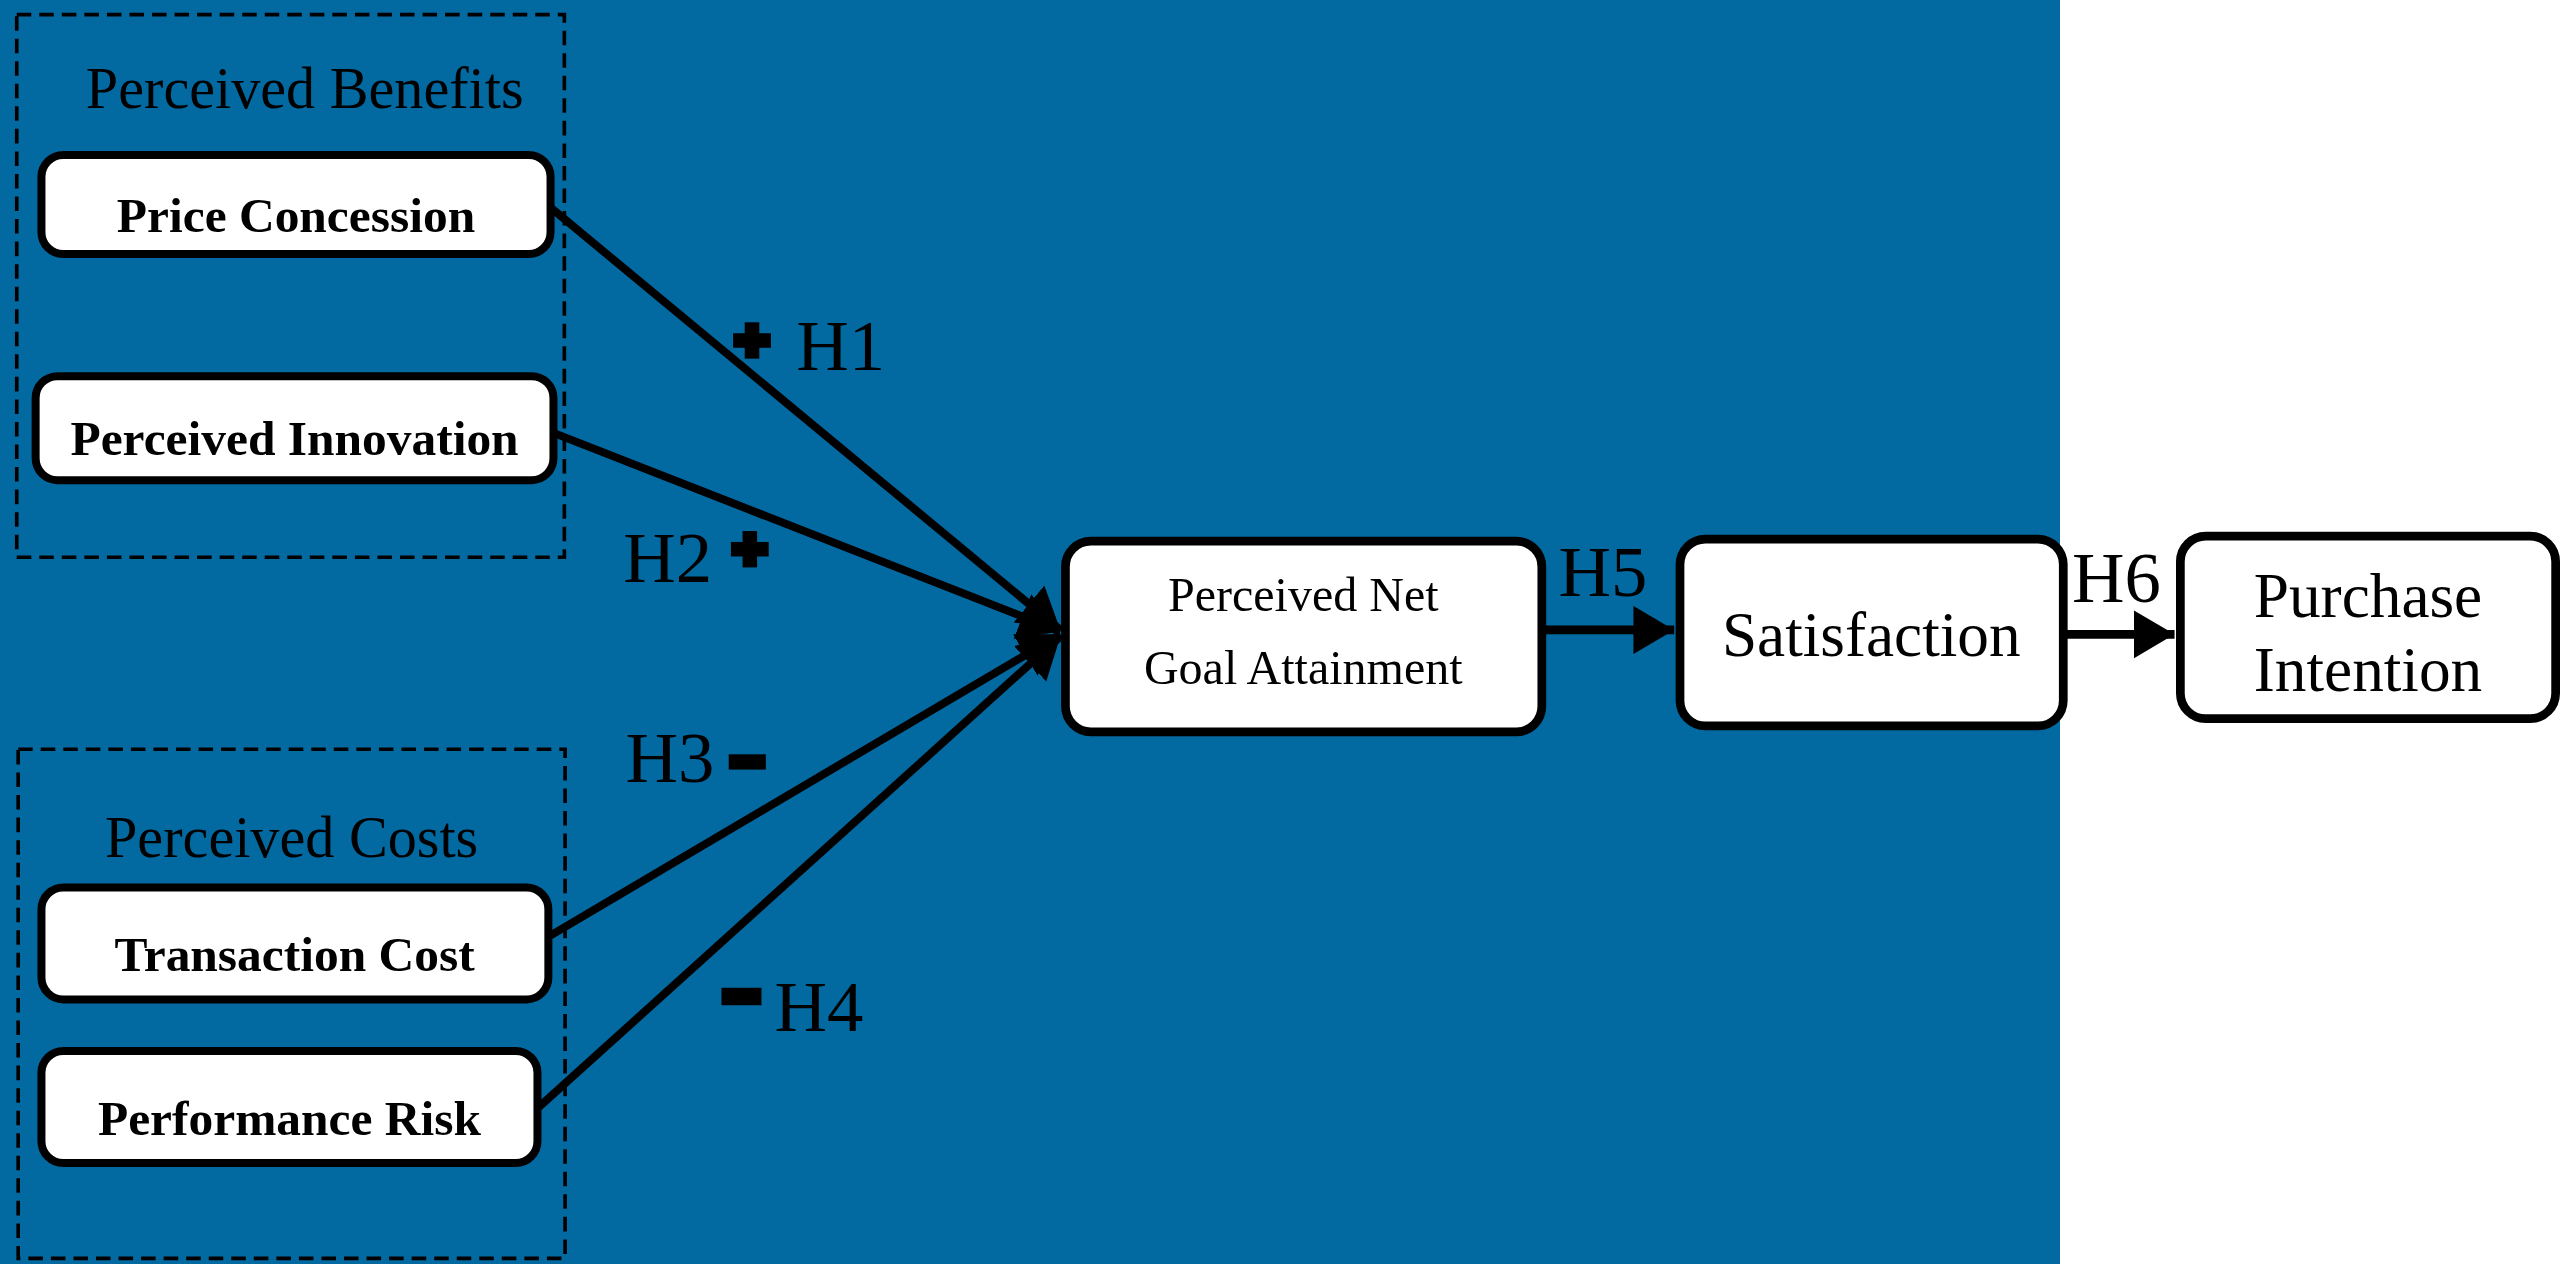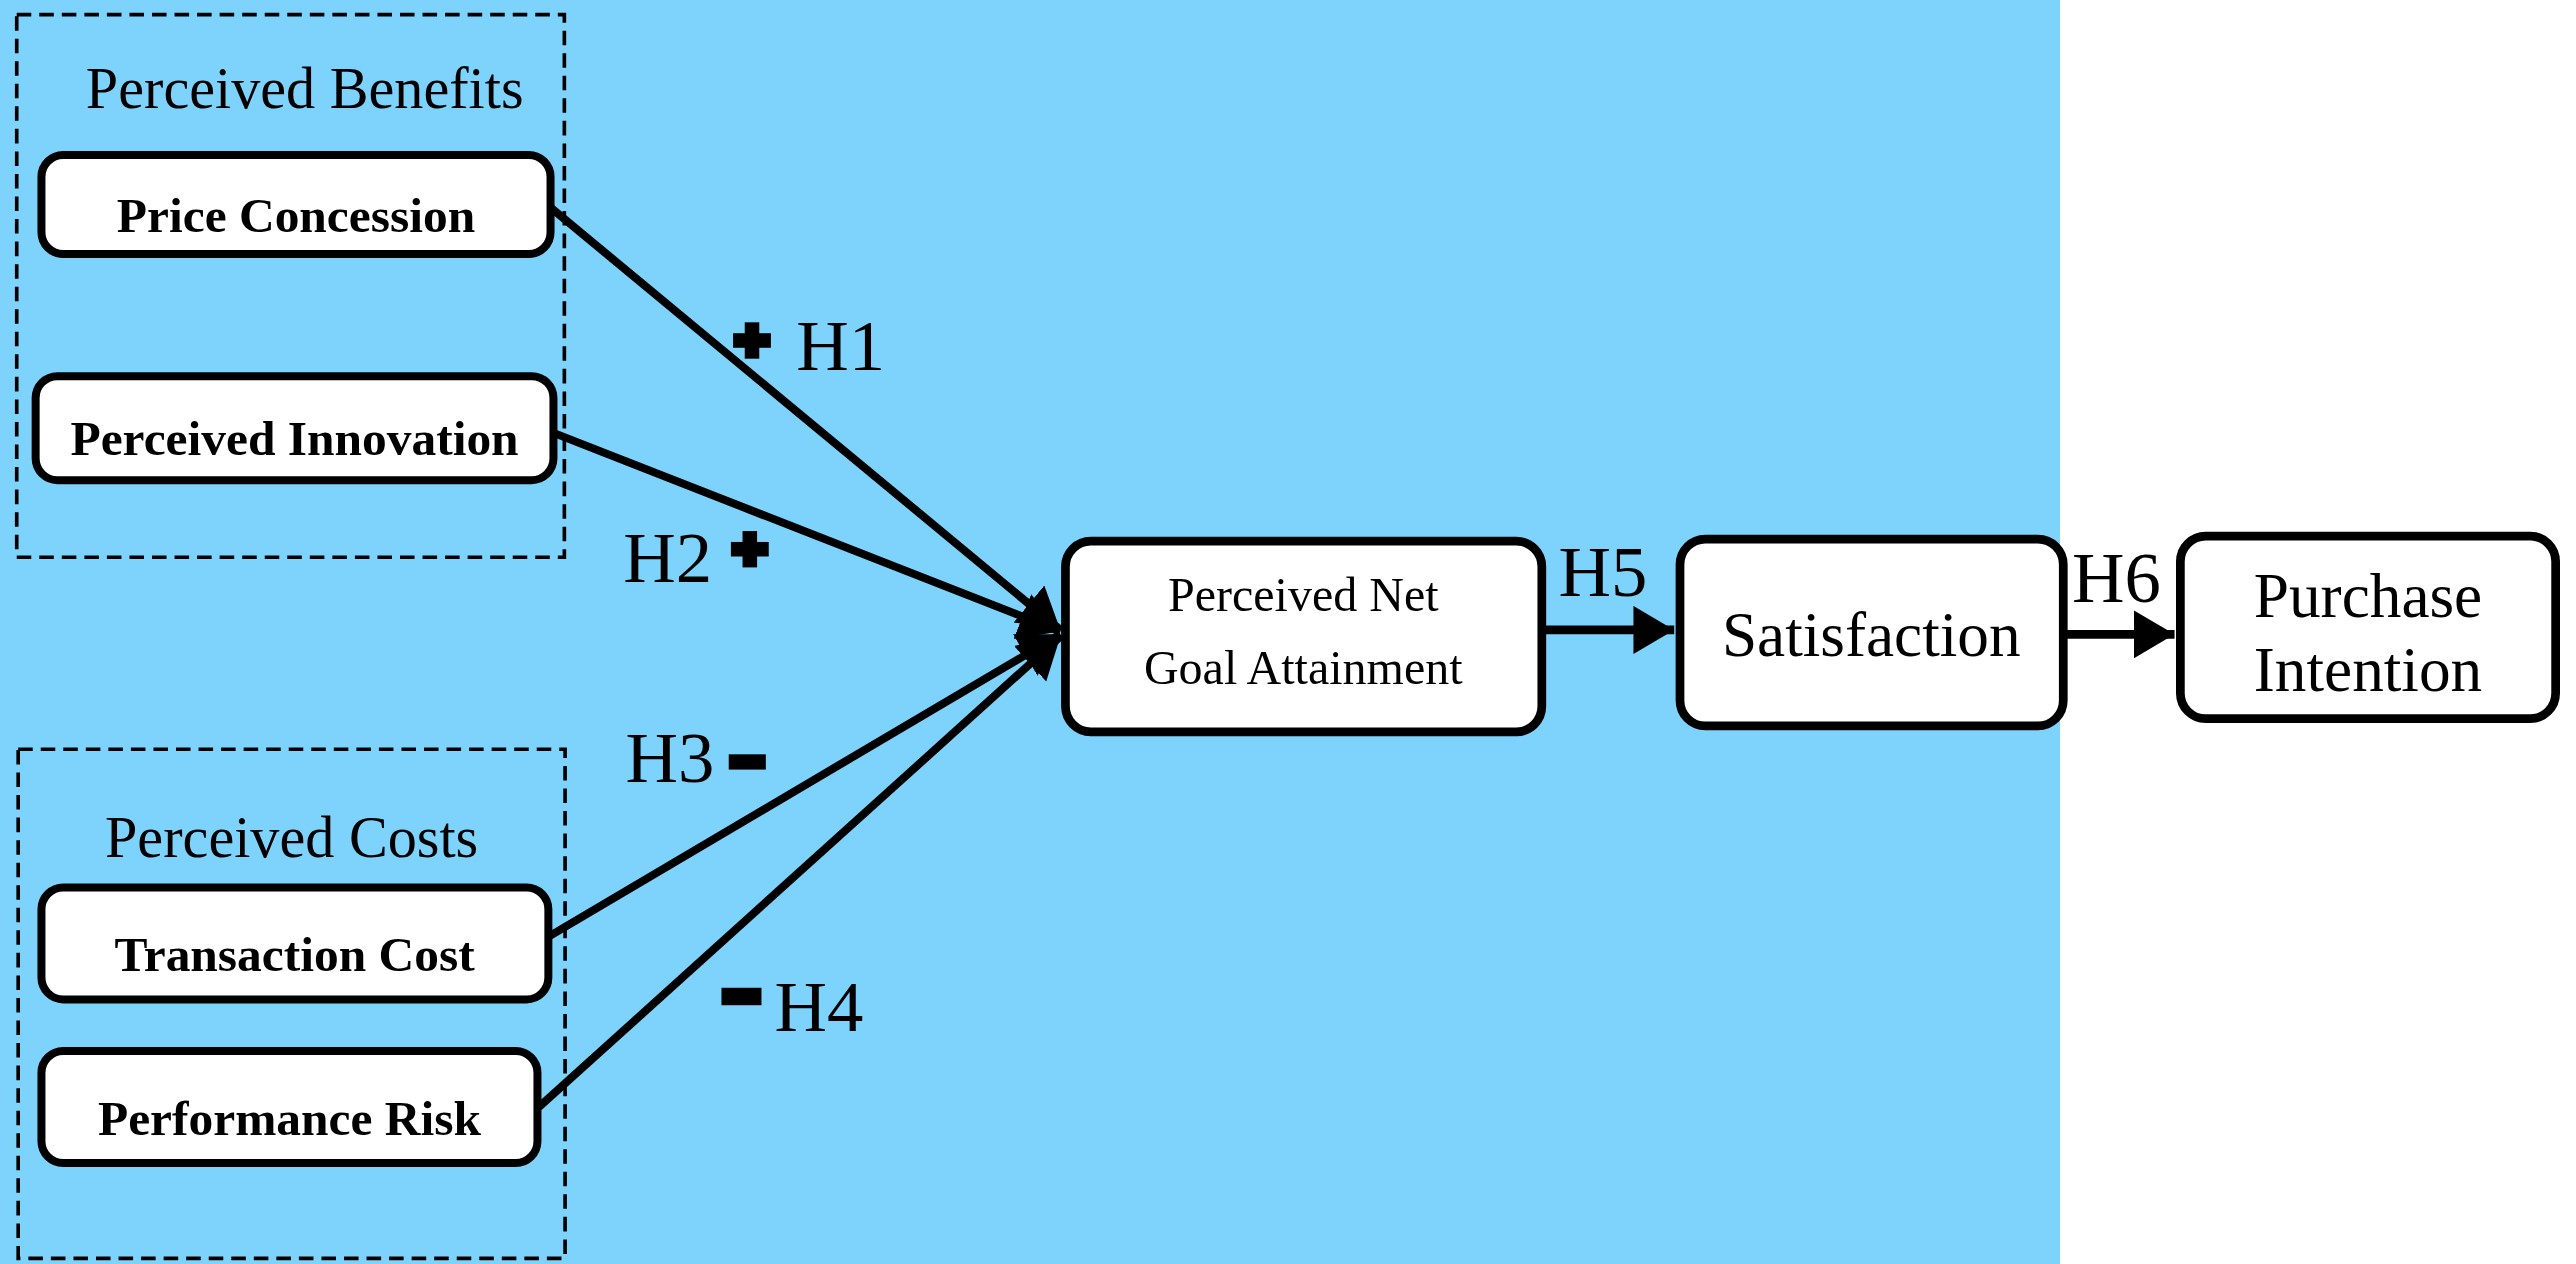--- a/index.html
+++ b/index.html
@@ -4,21 +4,21 @@
 <style>
   html, body {
     margin: 0;
     padding: 0;
     background: #ffffff;
   }
   .canvas {
     position: relative;
     width: 2060px;
     height: 1265px;
-    background: #7dd3fc;
+    background: #0369a1;
     font-family: "Liberation Serif", "DejaVu Serif", serif;
     text-decoration: underline;
   }
   svg text {
     fill: #000000;
     font-family: "Liberation Serif", "DejaVu Serif", serif;
   }
   .group-title {
     font-size: 80px;
   }

